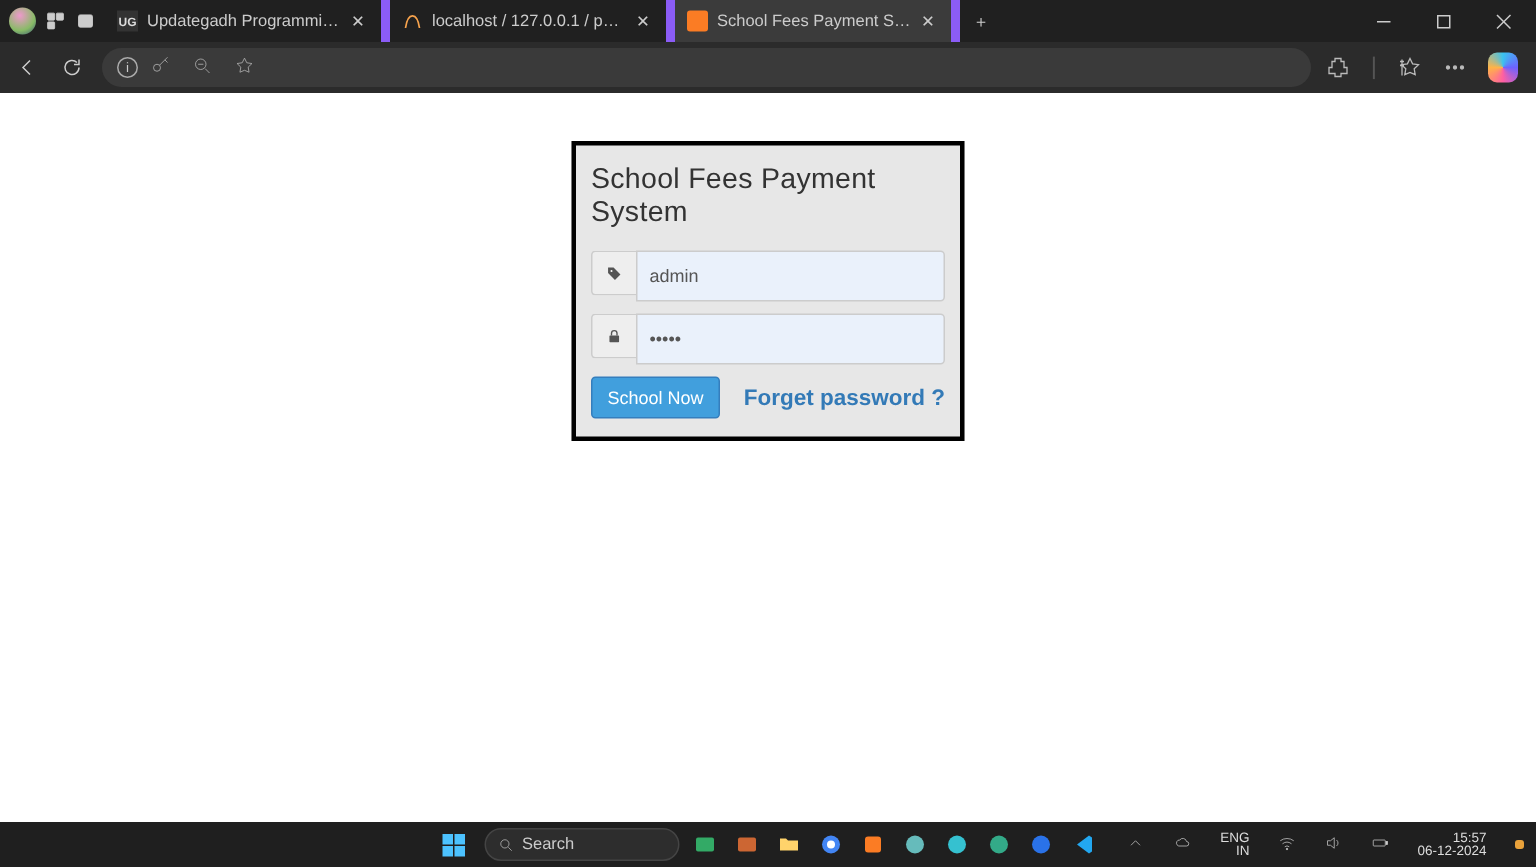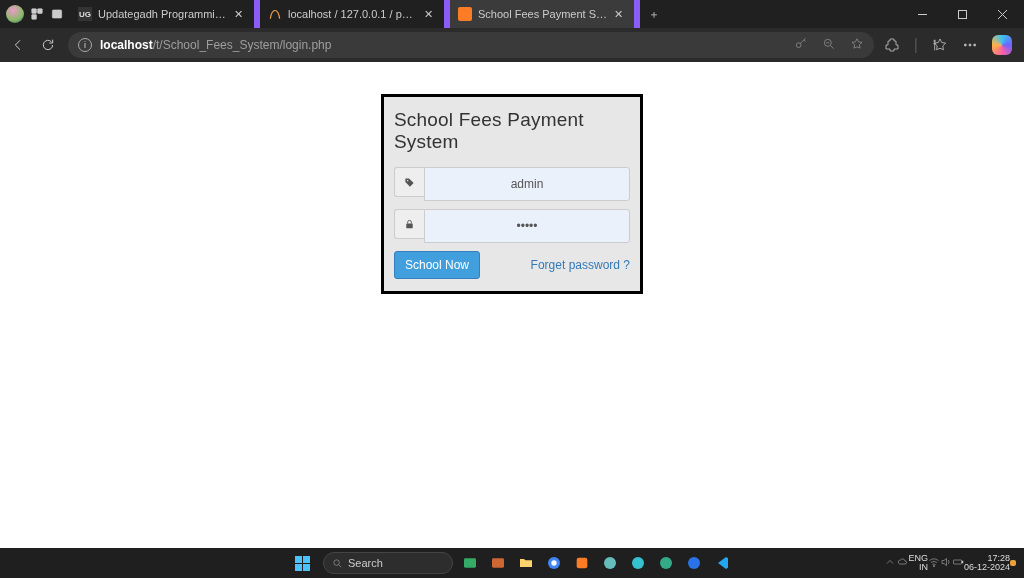--- a/index.html
+++ b/index.html
@@ -133,40 +133,40 @@
     .addon svg { width:11px; height:11px; fill:#555; }
     .field input {
       flex:1;
       border:1px solid #ccc;
       border-radius:0 3px 3px 0;
       padding:16px 8px;
       font-size:12px;
       background:#eaf1fb;
       outline:none;
       color:#555;
-      text-align:center;
     }
     .actions {
       display:flex;
       align-items:center;
       justify-content:space-between;
     }
     .btn-login {
       background:#419fdd;
       border:1px solid #357ebd;
       color:#fff;
       font-size:12px;
       padding:6px 10px;
       border-radius:3px;
       cursor:pointer;
     }
     .forget {
       color:#337ab7;
-      font-size:12px;
+      font-size:15px;
       cursor:pointer;
+      font-weight:bold;
     }
 
     
     .taskbar {
       position:absolute;
       bottom:0; left:0; right:0;
       height:30px;
       background:#1f1f1f;
       display:flex;
       align-items:center;
@@ -200,21 +200,21 @@
       border-radius:4px;
     }
     .task-icon svg{width:16px;height:16px;}
     .winlogo { display:grid; grid-template-columns:7px 7px; grid-template-rows:7px 7px; gap:1px; }
     .winlogo span{ background:#4cc2ff; }
 
     .tray {
       margin-left:auto;
       display:flex;
       align-items:center;
-      gap:0;
+      gap:19px;
       padding-right:8px;
     }
     .tray .lang { font-size:9px; line-height:1; text-align:right; }
     .tray svg{width:12px;height:12px;stroke:#ccc;fill:none;}
     .clock { font-size:9px; text-align:right; line-height:1.05; }
     .bell { width:6px; height:6px; background:#e9a23b; border-radius:2px;}
   </style>
 </head>
 <body>
 
@@ -285,23 +285,20 @@
       </svg>
     </div>
   <div class="nav-btn">
       <svg viewBox="0 0 24 24">
         <path d="M19 12a7 7 0 1 1-2.05-4.95M19 4v5h-5"></path>
       </svg>
     </div>
 
   <div class="addr">
     <span class="info-icon">i</span>
-    <div style="flex:1; white-space:nowrap; overflow:hidden;">
-      <span class="host">localhost</span><span class="path">/t/School_Fees_System/login.php</span>
-    </div>
     <div class="addr-right">
       <span><svg viewBox="0 0 24 24">
             <circle cx="8" cy="14" r="4"></circle>
             <path d="M11 11 L20 2 M17 5 l3 3"></path>
           </svg></span>
       <span><svg viewBox="0 0 24 24">
             <circle cx="10" cy="10" r="6"></circle>
             <line x1="7" y1="10" x2="13" y2="10"></line>
             <line x1="15" y1="15" x2="20" y2="20"></line>
           </svg></span>
@@ -455,18 +452,18 @@
         </svg></span>
     <span><svg viewBox="0 0 24 24">
           <path d="M4 9h4l5-4v14l-5-4H4z"></path>
           <path d="M16 8a5 5 0 0 1 0 8"></path>
         </svg></span>
     <span><svg viewBox="0 0 24 24">
           <rect x="3" y="8" width="16" height="8" rx="1"></rect>
           <rect x="20" y="10" width="2" height="4" fill="#ccc"></rect>
         </svg></span>
     <div class="clock">
-      <div>17:28</div>
+      <div>15:57</div>
       <div>06-12-2024</div>
     </div>
     <div class="bell"></div>
   </div>
 </div>
 
 </body></html>

